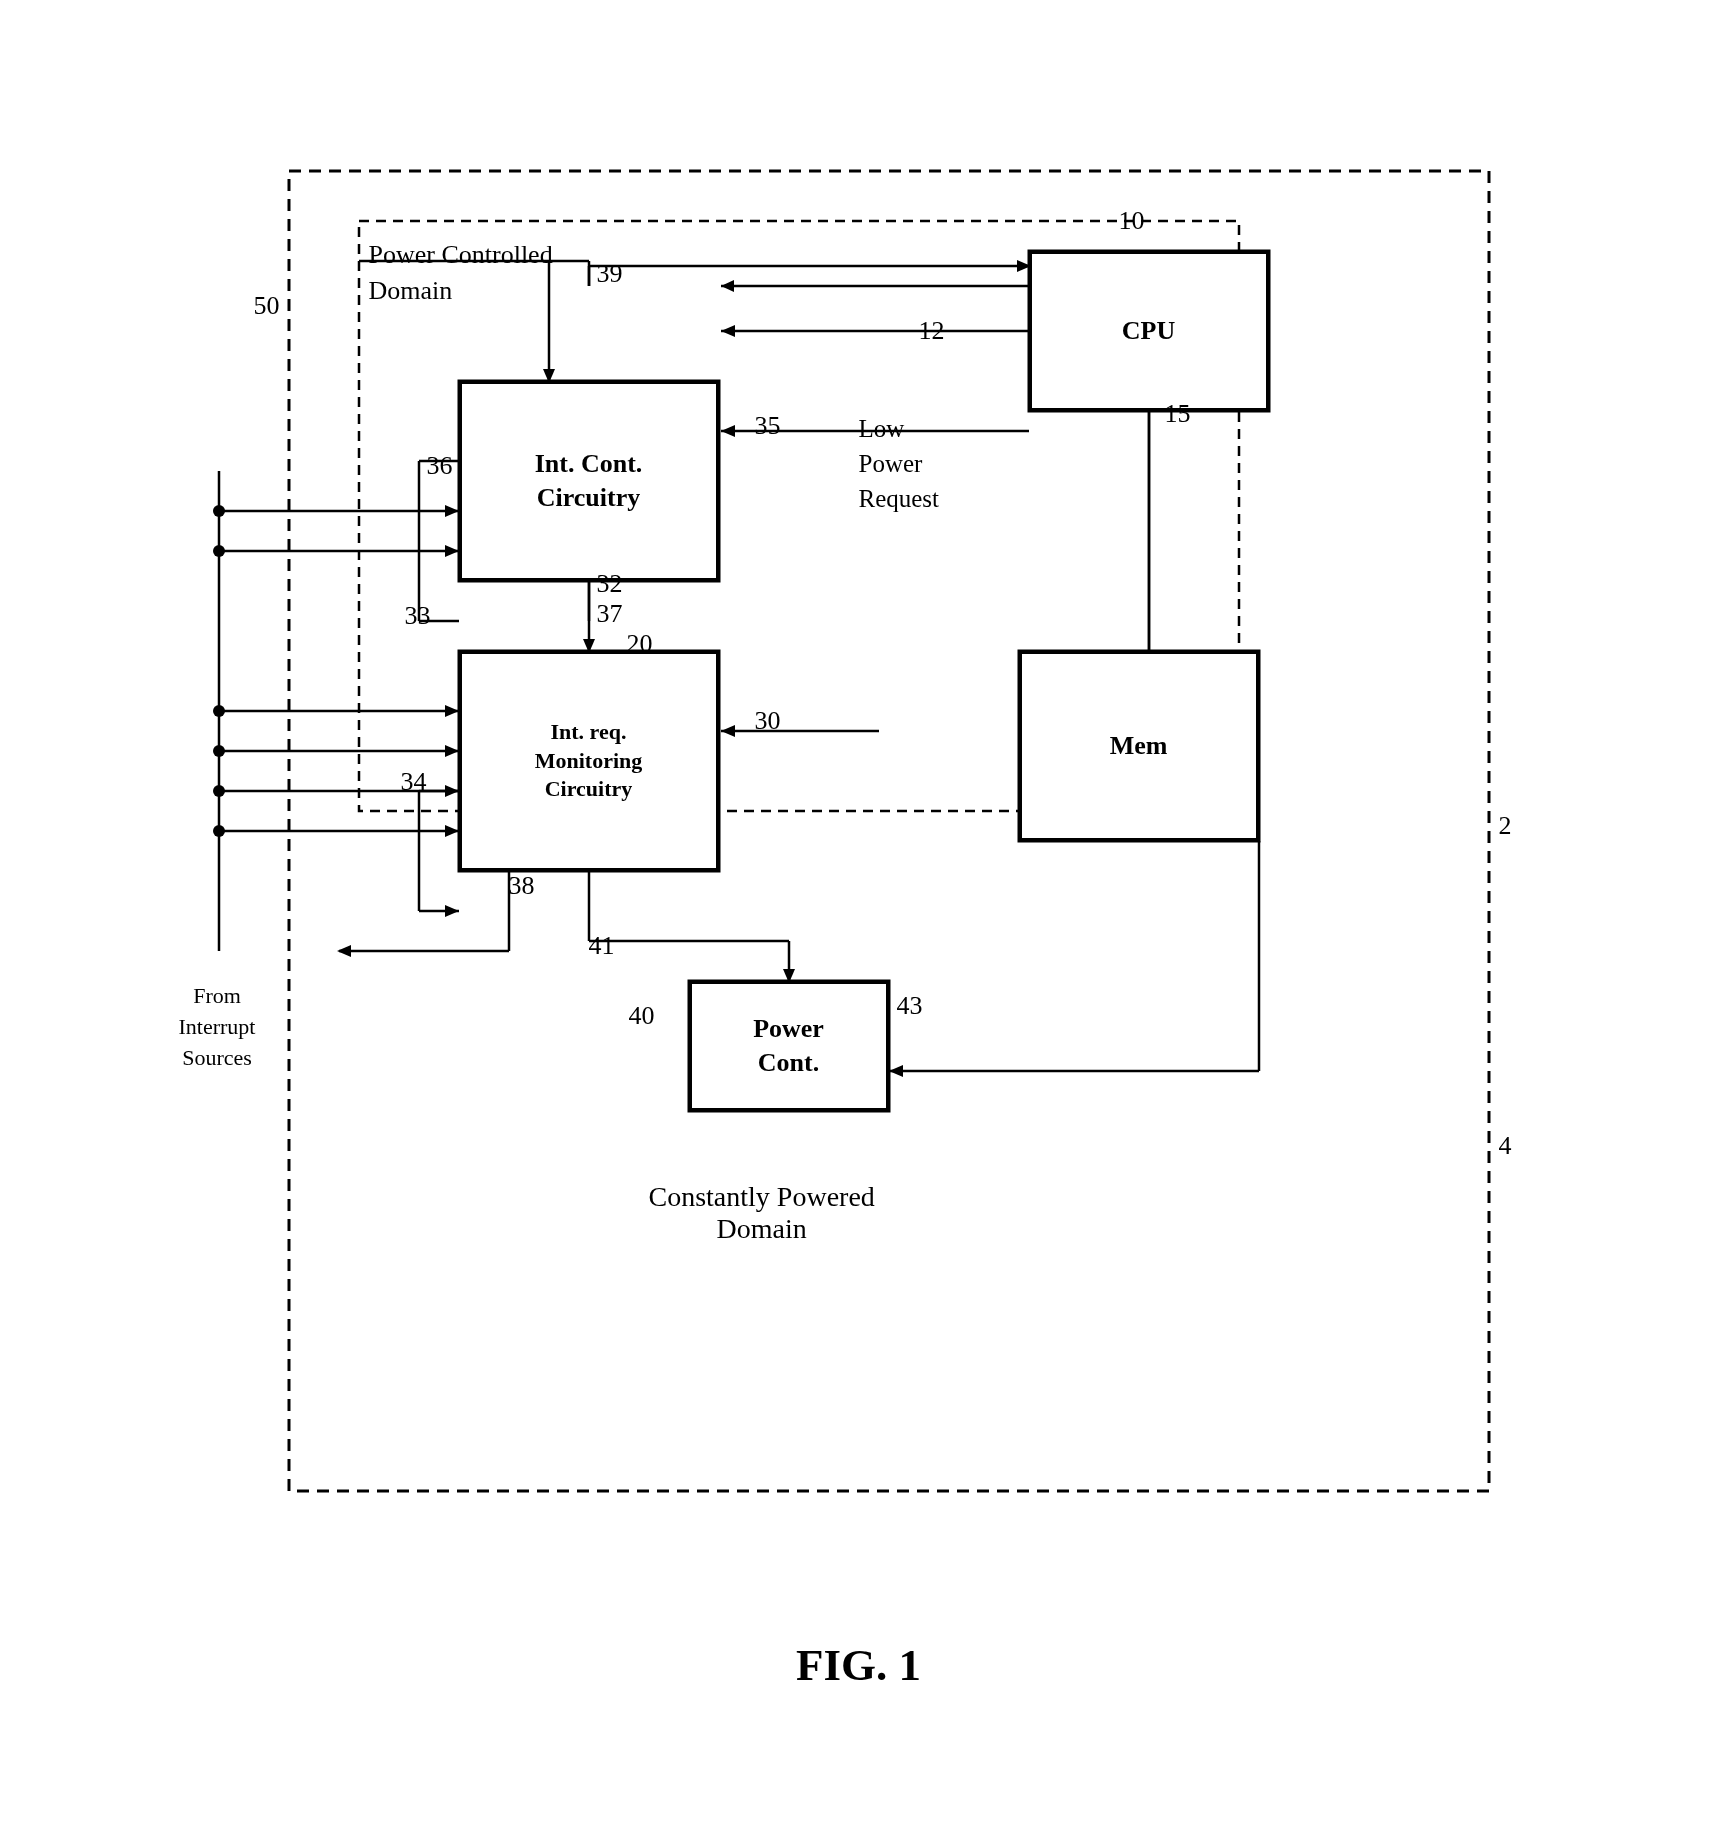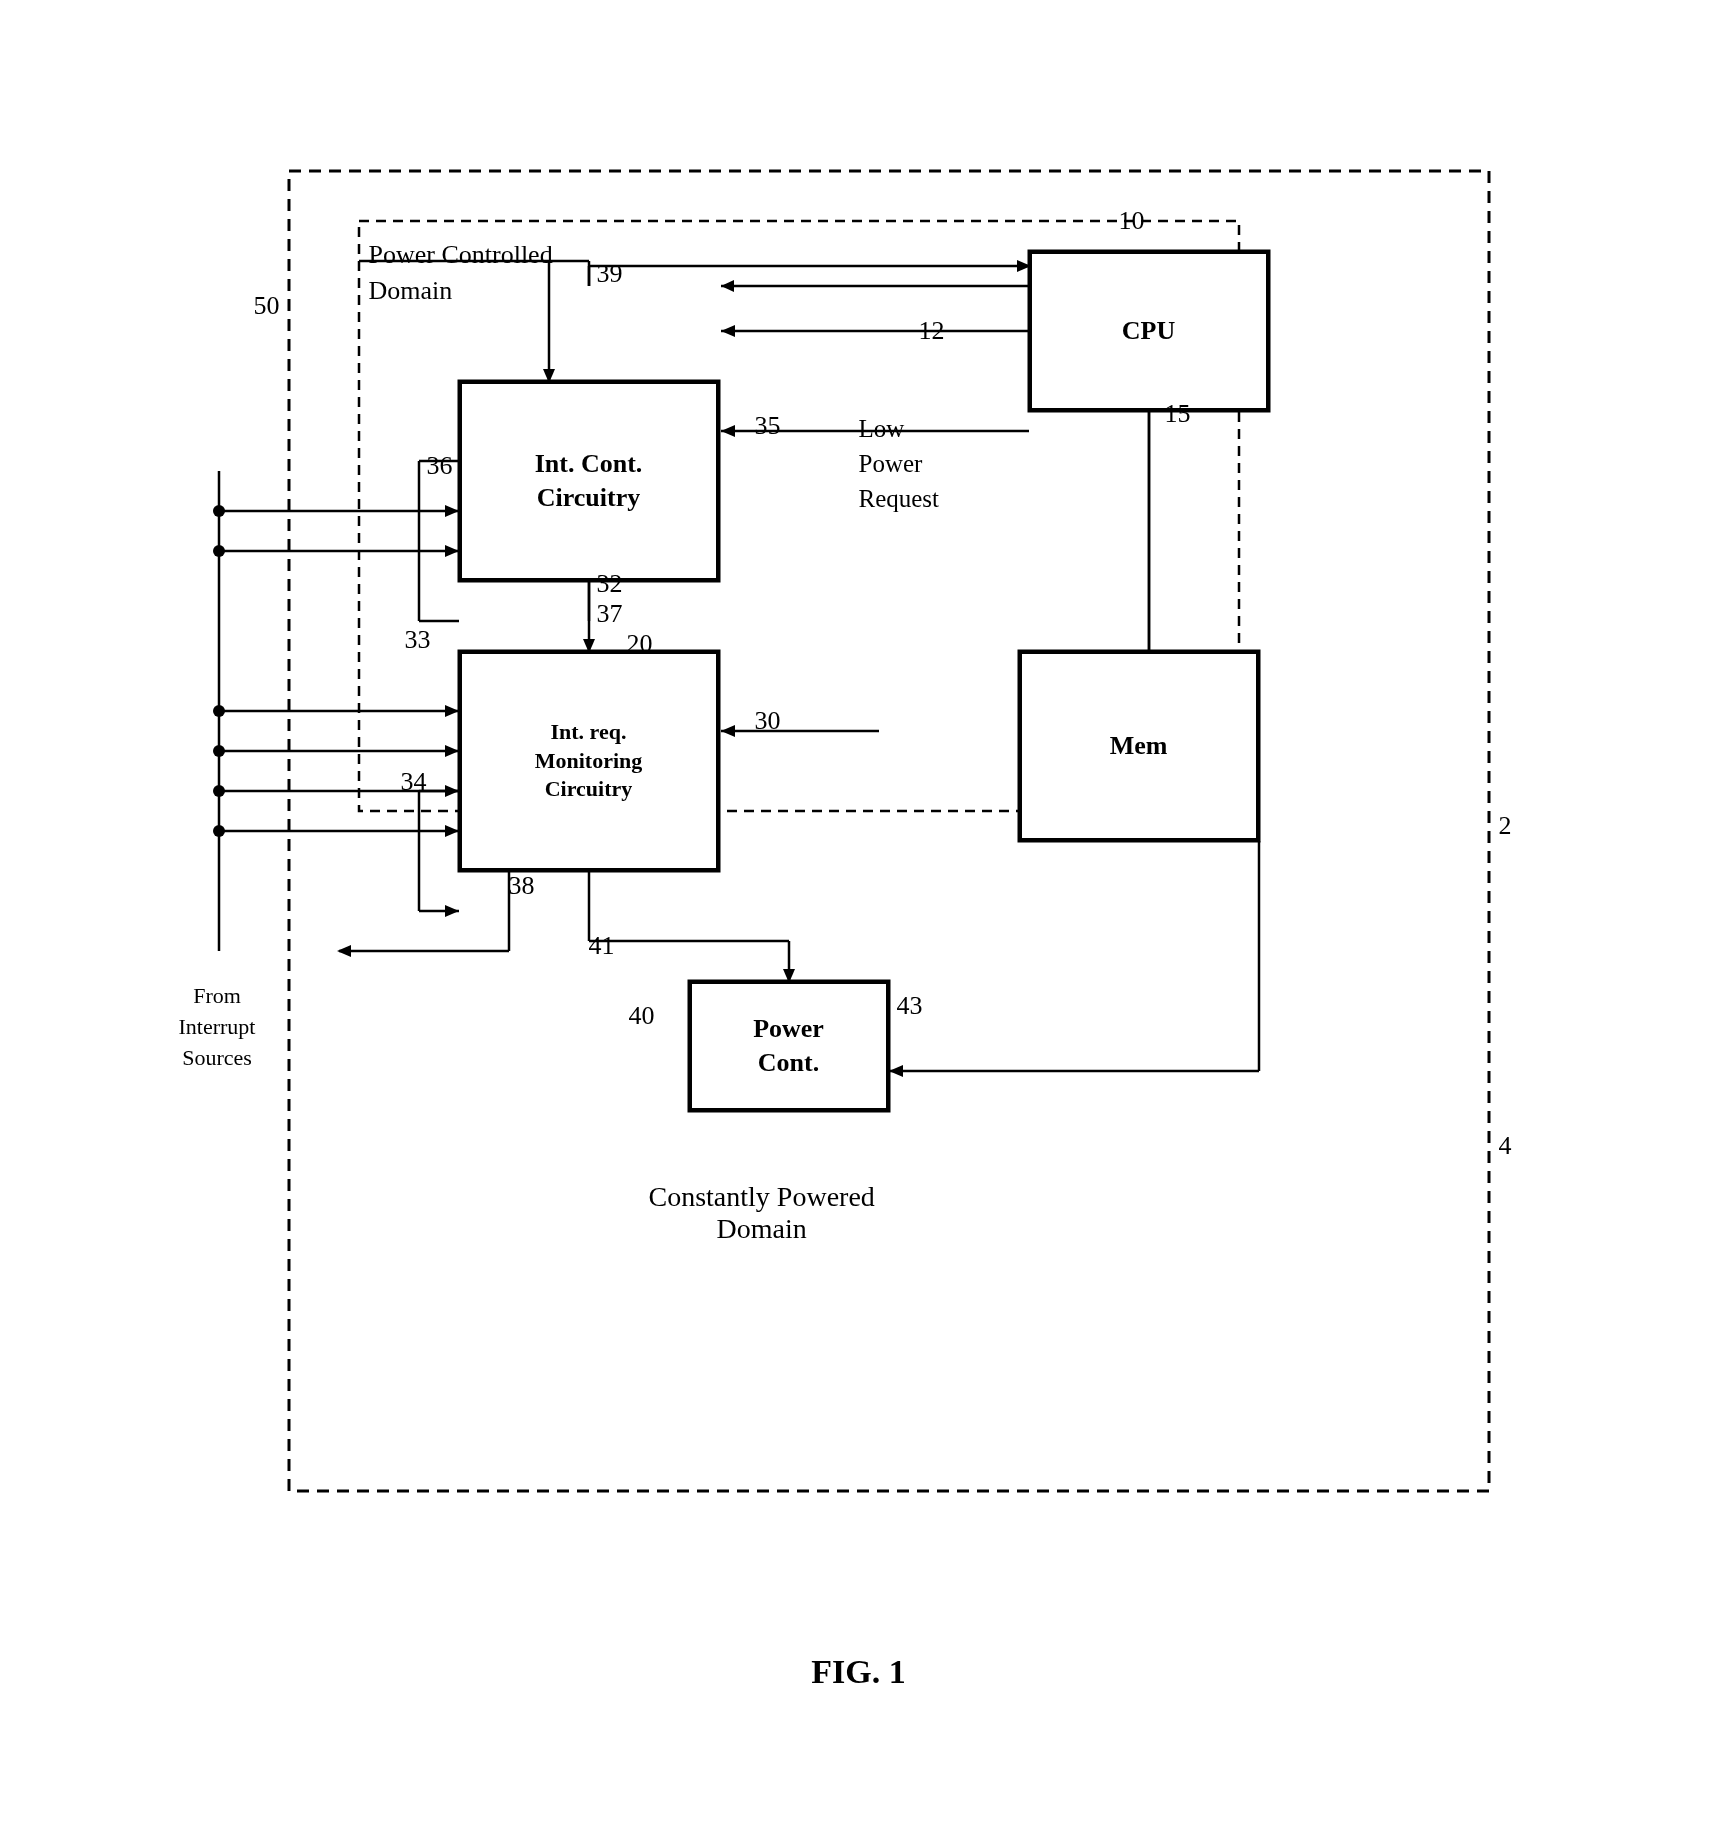--- a/index.html
+++ b/index.html
@@ -89,21 +89,21 @@
       width: 100%;
       height: 100%;
       overflow: visible;
     }
 
     .fig-caption {
       position: absolute;
       bottom: 20px;
       left: 50%;
       transform: translateX(-50%);
-      font-size: 34px;
+      font-size: 45px;
       font-weight: bold;
       text-align: center;
     }
   </style>
 </head>
 <body>
 
 <div class="diagram-container">
 
   <svg class="diagram-svg" viewBox="0 0 1400 1600">
@@ -242,21 +242,21 @@
 
   <div class="label" style="top:300px; left:700px; font-size:25px; line-height:1.4;">Low<br>Power<br>Request</div>
 
   <div class="label" style="top:870px; left:20px; font-size:22px; text-align:center; line-height:1.4;">From<br>Interrupt<br>Sources</div>
 
   <div class="label" style="top:340px; left:268px;">36</div>
   <div class="label" style="top:148px; left:438px;">39</div>
   <div class="label" style="top:205px; left:760px;">12</div>
   <div class="label" style="top:300px; left:596px;">35</div>
   <div class="label" style="top:458px; left:438px;">32</div>
-  <div class="label" style="top:490px; left:246px;margin-top:24px;">33</div>
+  <div class="label" style="top:490px; left:246px;">33</div>
   <div class="label" style="top:488px; left:438px;">37</div>
   <div class="label" style="top:595px; left:596px;">30</div>
   <div class="label" style="top:656px; left:242px;">34</div>
   <div class="label" style="top:760px; left:350px;">38</div>
   <div class="label" style="top:288px; left:1006px;">15</div>
   <div class="label" style="top:880px; left:738px;">43</div>
   <div class="label" style="top:890px; left:470px;">40</div>
   <div class="label" style="top:820px; left:430px;">41</div>
   <div class="label" style="top:518px; left:468px;font-family:Liberation Serif, serif;">20</div>
   <div class="label" style="top:180px; left:95px;">50</div>

